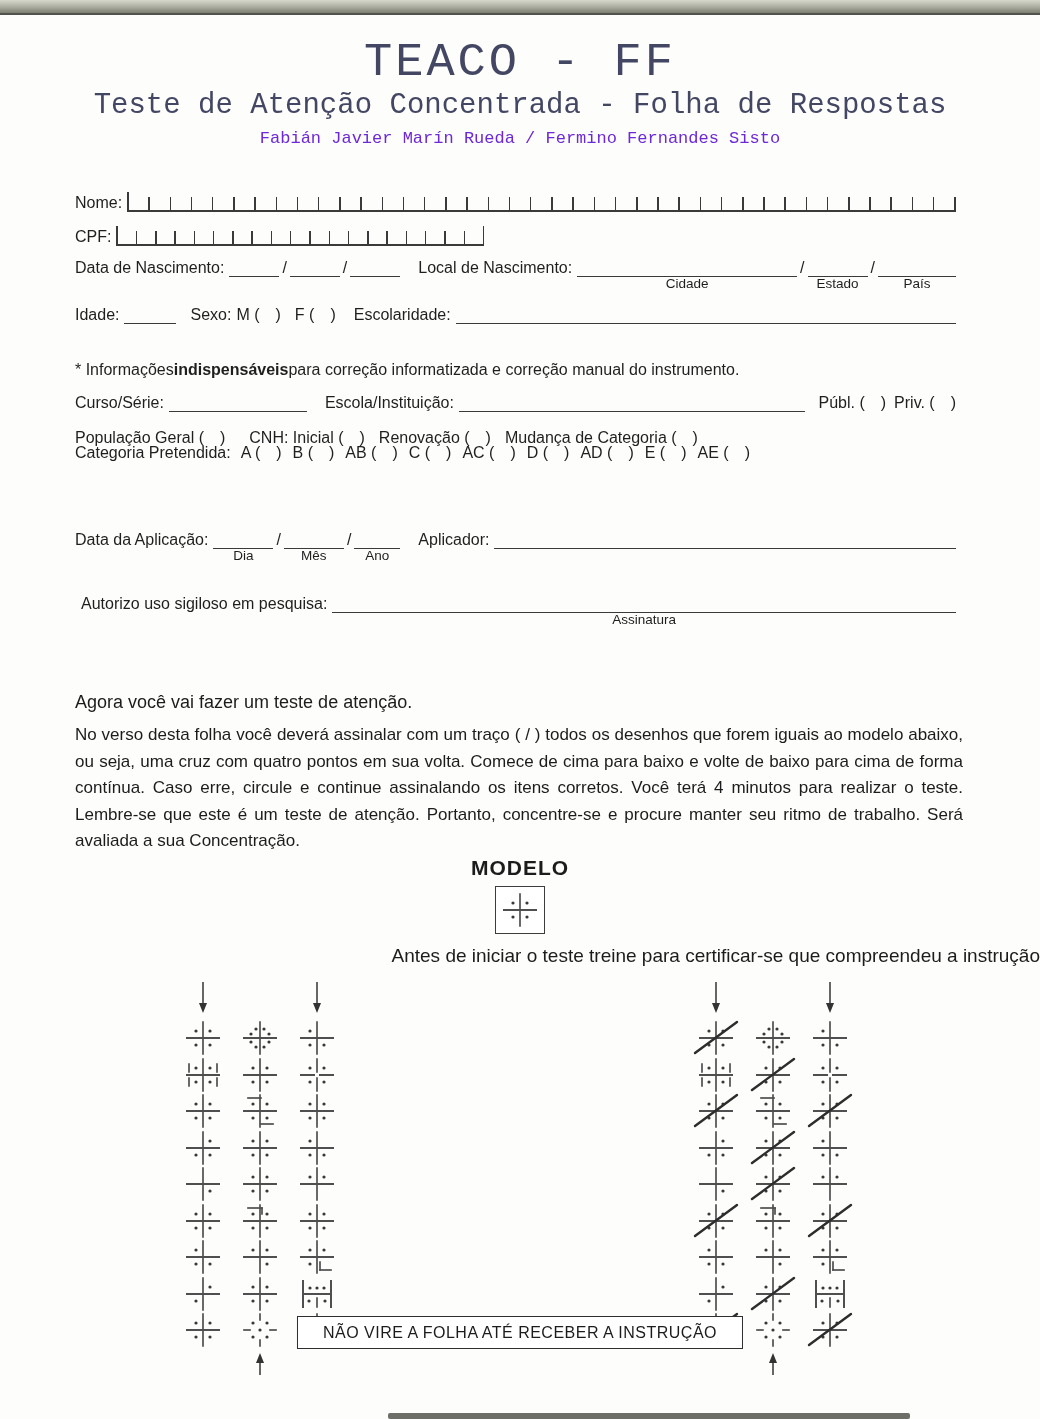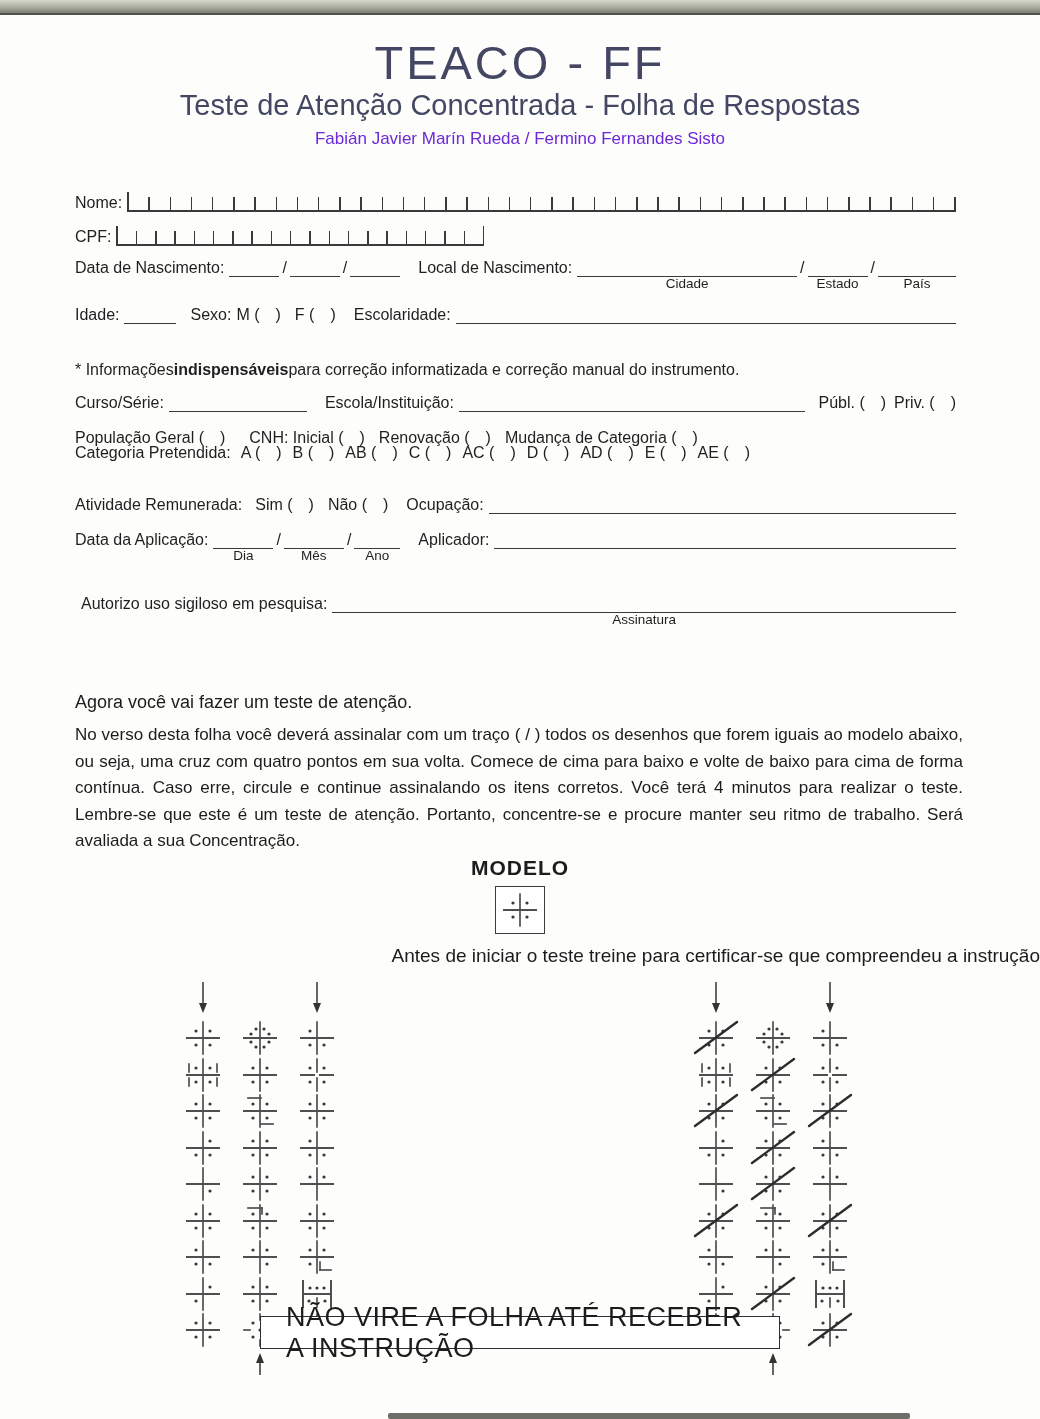--- a/index.html
+++ b/index.html
@@ -14,21 +14,21 @@
     overflow:hidden;font-family:"Liberation Sans",sans-serif;color:var(--ink);
   }
   
   .scanbar{position:absolute;top:0;left:0;width:1040px;height:13px;
     background:linear-gradient(#d6d8cc,#a9ac9e 55%,#7c7e72);
     border-bottom:2px solid #51524a;}
   .scansmudge{position:absolute;top:1413px;left:388px;width:522px;height:6px;
     background:#55554e;border-radius:2px;opacity:.85;}
   
   .hdr{position:absolute;top:38px;left:0;width:100%;text-align:center;
-    font-family:Liberation Sans, sans-serif;color:var(--navy);}
+    font-family:Liberation Mono, monospace;color:var(--navy);}
   .hdr .title{font-size:47px;letter-spacing:3px;font-weight:500;line-height:1.05;}
   .hdr .subtitle{font-size:29px;font-weight:500;margin-top:2px;}
   .hdr .authors{font-size:17px;color:#6d28d9;margin-top:7px;}
   
   .frow{position:absolute;left:75px;right:84px;display:flex;align-items:flex-end;
     font-size:16px;line-height:1.1;white-space:nowrap;}
   .lab{margin-right:5px;}
   .gap8{margin-left:8px;} .gap14{margin-left:14px;} .gap18{margin-left:18px;} .gap24{margin-left:24px;}
   .blank{display:inline-block;border-bottom:1.6px solid var(--line);height:16px;position:relative;}
   .blank .sub{position:absolute;left:0;right:0;top:17px;text-align:center;
@@ -58,21 +58,21 @@
   .arow{display:grid;grid-template-columns:repeat(3,57px);justify-items:center;
     height:36px;margin-bottom:2px;align-items:start;}
   .pgrid{display:grid;grid-template-columns:repeat(3,57px);grid-auto-rows:36.5px;
     justify-items:center;align-items:center;}
   .uprow{display:grid;grid-template-columns:repeat(3,57px);justify-items:center;
     margin-top:4px;}
   .pcell{line-height:0;}
   
   .banner{position:absolute;top:1316px;left:50%;transform:translateX(-50%);
     border:1.6px solid #2e2e2e;background:#fff;height:31px;padding:0 25px;
-    display:flex;align-items:center;font-size:27px;font-weight:500;letter-spacing:.5px;}
+    display:flex;align-items:center;font-size:16px;font-weight:500;letter-spacing:.5px;}
 </style>
 </head>
 <body>
 
 <div class="page">
 
   <div class="scanbar"></div>
 
   <div class="hdr">
     <div class="title">TEACO - FF</div>
@@ -211,27 +211,20 @@
     <span>B (  )</span>
     <span>AB (  )</span>
     <span>C (  )</span>
     <span>AC (  )</span>
     <span>D (  )</span>
     <span>AD (  )</span>
     <span>E (  )</span>
     <span>AE (  )</span>
   </div>
 
-  <div class="frow" style="top:496px;">
-    <span class="lab">Atividade Remunerada:</span>
-    <span class="gap8">Sim (  )</span>
-    <span class="gap14">Não (  )</span>
-    <span class="lab gap18">Ocupação:</span>
-    <span class="blank grow"></span>
-  </div>
 
   <div class="frow" style="top:531px;">
     <span class="lab">Data da Aplicação:</span>
     <span class="blank" style="width:60px;">
       <span class="sub">Dia</span>
     </span>
       <span class="slashsep">/</span>
     <span class="blank" style="width:60px;">
       <span class="sub">Mês</span>
     </span>

